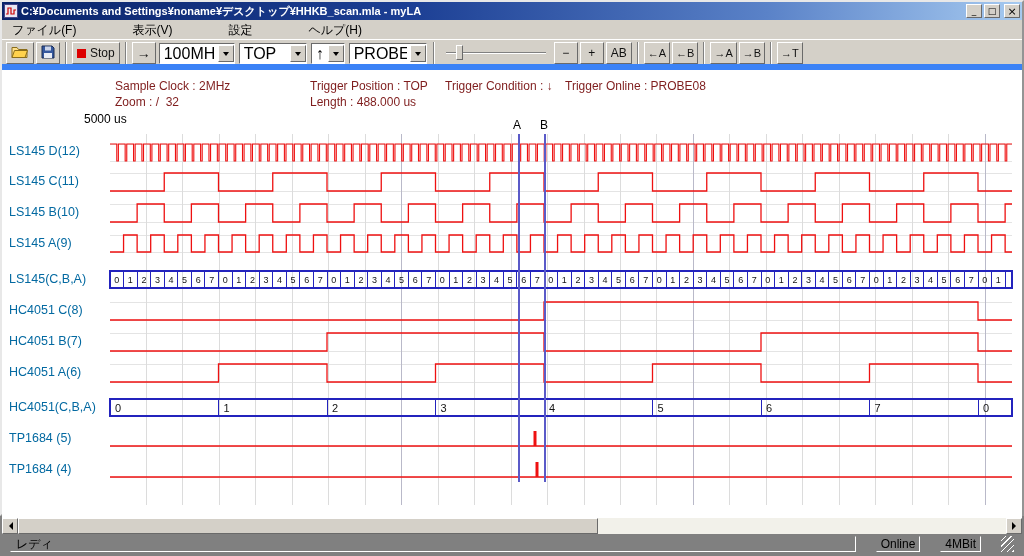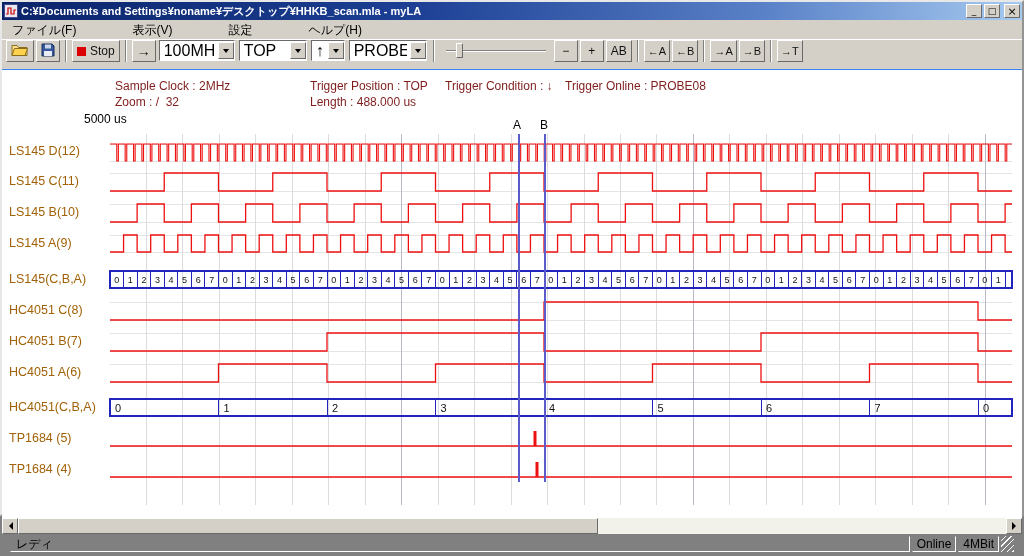--- a/index.html
+++ b/index.html
@@ -32,22 +32,22 @@
 
   
   .menubar{
     height:20px; display:flex; align-items:flex-start; padding-left:2px;
     font-size:12px; background:#d4d0c8; border-bottom:1px solid #ffffff;gap:40px;
   }
   .menu-item{ padding:2px 8px; }
 
   
   .toolbar{
-    height:30px; display:flex; align-items:flex-start; padding:0 4px; gap:2px;
-    background:#d4d0c8; border-bottom:1px solid #3b82f6;
+    height:30px; display:flex; align-items:flex-end; padding:0 4px; gap:2px;
+    background:#d4d0c8; border-bottom:6px solid #3b82f6;
   }
   .tbtn{
     height:22px; min-width:24px; padding:0 4px;
     background:#d4d0c8; color:#111;
     border:1px solid; border-color:#ffffff #6a6a6a #6a6a6a #ffffff;
     display:inline-flex; align-items:center; justify-content:center; gap:4px;
     font-size:12px; font-family:"Liberation Sans", sans-serif;
   }
   .tbtn.small-label{ font-size:11px; padding:0 3px; }
   .stopsq{ width:9px; height:9px; background:#dd0000; display:inline-block; }
@@ -69,36 +69,36 @@
   .slider-track{ position:absolute; left:2px; right:2px; top:10px; height:2px;
     border-top:1px solid #808080; border-bottom:1px solid #ffffff; }
   .slider-handle{ position:absolute; left:12px; top:3px; width:7px; height:15px;
     background:#d4d0c8; border:1px solid; border-color:#ffffff #6a6a6a #6a6a6a #ffffff; }
 
   
   .content{ position:relative; height:448px; background:#ffffff; overflow:hidden; }
   .info{ position:absolute; font-size:12px; color:#7f1d1d; white-space:pre; }
   .time-label{ position:absolute; left:82px; top:42px; font-size:12px; color:#000; }
   .marker-label{ position:absolute; top:48px; font-size:12px; color:#000; }
-  .ch-label{ position:absolute; left:7px; font-size:12.5px; color:#a16207; white-space:nowrap; }
+  .ch-label{ position:absolute; left:7px; font-size:12.5px; color:#0369a1; white-space:nowrap; }
   #plot{ position:absolute; left:0; top:0; }
 
   
   .hscroll{ height:16px; display:flex; background:#f2f1ea; }
   .sbtn{ width:16px; height:16px; background:#d4d0c8; padding:0;
     border:1px solid; border-color:#ffffff #6a6a6a #6a6a6a #ffffff;
     display:flex; align-items:center; justify-content:center; flex:0 0 auto; }
   .tri-left{ width:0; height:0; border:4px solid transparent; border-right:4px solid #000; margin-left:-3px; }
   .tri-right{ width:0; height:0; border:4px solid transparent; border-left:4px solid #000; margin-right:-3px; }
   .sthumb{ width:580px; background:#d4d0c8;
     border:1px solid; border-color:#ffffff #6a6a6a #6a6a6a #ffffff; flex:0 0 auto; }
   .strack{ flex:1 1 auto; }
 
   
-  .statusbar{ height:20px; display:flex; align-items:center; gap:2px; padding:1px 8px; font-size:12px; }
+  .statusbar{ height:20px; display:flex; align-items:center; gap:20px; padding:1px 8px; font-size:12px; }
   .status-sunken{ flex:1 1 auto; height:16px; line-height:14px; padding:0 5px;
     border:1px solid; border-color:#808080 #ffffff #ffffff #808080; white-space:nowrap; overflow:hidden; }
   .status-panel{ flex:0 0 auto; height:16px; line-height:14px; padding:0 4px;
     border:1px solid; border-color:#808080 #ffffff #ffffff #808080; }
   .grip{ width:13px; height:16px; flex:0 0 auto;
     background:repeating-linear-gradient(135deg, transparent 0 2px, #808080 2px 3px, #ffffff 3px 4px); }
 </style>
 </head>
 <body>
 

